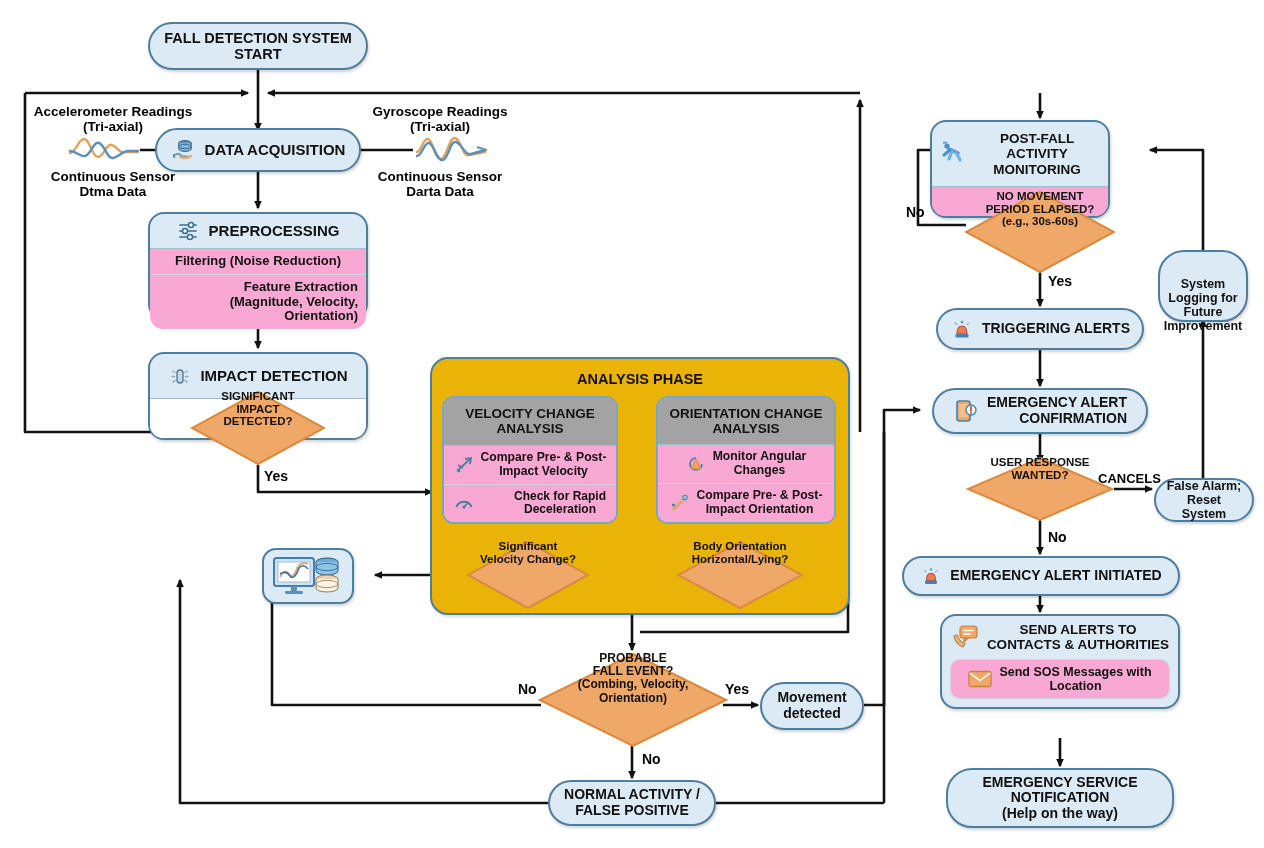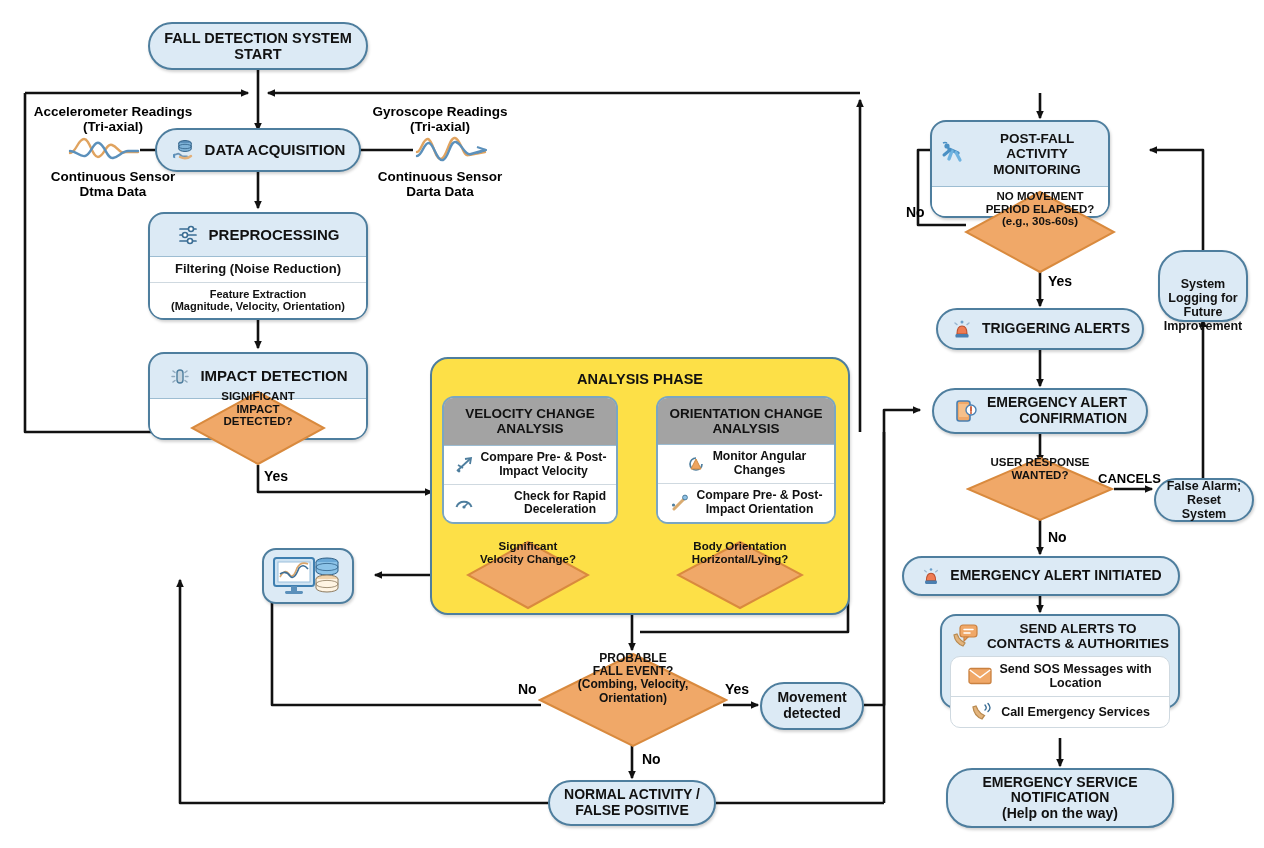--- a/index.html
+++ b/index.html
@@ -7,29 +7,29 @@
   #stage{position:relative;width:1264px;height:848px;background:#fff;overflow:hidden;}
   #wires{position:absolute;left:0;top:0;width:1264px;height:848px;}
 
   .node{position:absolute;box-sizing:border-box;display:flex;flex-direction:column;
         background:#dceaf5;border:2px solid #4e7e9e;border-radius:16px;
         box-shadow:1px 2px 3px rgba(0,0,0,.18);}
   .node.pill{border-radius:26px;}
   .hdr{display:flex;align-items:center;justify-content:center;gap:8px;
        font-weight:bold;color:#111;text-align:center;padding:5px 8px;line-height:1.12;}
   .hdr .ic{flex:0 0 auto;display:block;}
-  .body{background:#ffffff;border-top:1px solid #9dbdd2;border-radius:0 0 13px 13px;
+  .body{background:#f9a8d4;border-top:1px solid #9dbdd2;border-radius:0 0 13px 13px;
         flex:1 1 auto;display:flex;flex-direction:column;justify-content:center;}
   .row{display:flex;align-items:center;justify-content:center;gap:7px;
        padding:5px 8px;font-weight:bold;color:#111;text-align:center;line-height:1.14;}
   .row + .row{border-top:1px solid #cfd9e0;}
   .plain{align-items:center;justify-content:center;flex-direction:row;}
   .plain .hdr{padding:6px 10px;}
 
-  .panel{position:absolute;box-sizing:border-box;background:#fde047;
+  .panel{position:absolute;box-sizing:border-box;background:#eab308;
          border:2px solid #4e7e9e;border-radius:18px;box-shadow:1px 2px 3px rgba(0,0,0,.15);}
   .panel-title{position:absolute;width:100%;text-align:center;font-weight:bold;color:#111;}
 
   .sub{position:absolute;box-sizing:border-box;background:#fff;border:2px solid #7aa6c2;
        border-radius:12px;display:flex;flex-direction:column;}
   .sub .hdr{background:#a3a3a3;border-radius:9px 9px 0 0;}
 
   .dia{position:absolute;display:flex;align-items:flex-start;justify-content:center;
        text-align:center;font-weight:bold;color:#111;}
   .dia .dtxt{position:relative;z-index:2;line-height:1.1;padding:0 6px;}
@@ -174,21 +174,21 @@
             <line x1="3" y1="18" x2="19" y2="18"></line>
         </g>
         <circle cx="14" cy="6" r="2.5" fill="#fff" stroke="#3a6d94" stroke-width="1.6"></circle>
         <circle cx="8" cy="12" r="2.5" fill="#fff" stroke="#3a6d94" stroke-width="1.6"></circle>
         <circle cx="13" cy="18" r="2.5" fill="#fff" stroke="#3a6d94" stroke-width="1.6"></circle>
       </svg>
       <span>PREPROCESSING</span>
     </div>
     <div class="body">
       <div class="row" style="font-size:13px;white-space:pre-line;">Filtering (Noise Reduction)</div>
-      <div class="row" style="font-size:11px;white-space:pre-line;">Feature Extraction
+      <div class="row" style="font-size:13px;white-space:pre-line;text-align:right;">Feature Extraction
 (Magnitude, Velocity, Orientation)</div>
     </div>
   </div>
 
   <div class="node" style="left:148px;top:352px;width:220px;height:88px;">
     <div class="hdr" style="font-size:15px;height:34px;">
       <svg class="ic" width="24" height="24" viewBox="0 0 24 24">
         <rect x="9" y="6" width="6" height="13" rx="3" fill="#c8d6e0" stroke="#4e7e9e" stroke-width="1.4"></rect>
         <g stroke="#8fa9bd" stroke-width="1.5" stroke-linecap="round">
           <line x1="5" y1="7" x2="7" y2="8.5"></line>
@@ -413,30 +413,20 @@
     </div>
     <div class="body" style="margin:0 8px 8px 8px;border:1px solid #cfd9e0;border-radius:10px;">
       <div class="row" style="font-size:12.5px;">
         <svg class="ic" width="24" height="18" viewBox="0 0 24 18">
           <rect x="1" y="1.5" width="22" height="15" rx="2" fill="#f0a868" stroke="#c98140" stroke-width="1.3"></rect>
           <path d="M1.8,3 L12,10.5 L22.2,3" fill="none" stroke="#fff" stroke-width="1.5"></path>
         </svg>
         <span style="white-space:pre-line;">Send SOS Messages with
 Location</span>
       </div>
-      <div class="row" style="font-size:12.5px;">
-        <svg class="ic" width="24" height="20" viewBox="0 0 24 20">
-          <path d="M3,5 q1,9 9,12 l2.5,-3.5 q-4.5,-2 -6.5,-5.5 l-2,-4 z" fill="#e3b47d" stroke="#b88a50" stroke-width="1.3"></path>
-          <g stroke="#3a6d94" stroke-width="1.4" fill="none" stroke-linecap="round">
-            <path d="M15,8 q2.5,-2 0,-5"></path>
-              <path d="M18,9.5 q4,-3.5 0,-8"></path>
-          </g>
-        </svg>
-        <span>Call Emergency Services</span>
-      </div>
     </div>
   </div>
 
   <div class="node pill plain" style="left:946px;top:768px;width:228px;height:60px;">
     <div class="hdr" style="flex:1;font-size:14px;white-space:pre-line;">EMERGENCY SERVICE
 NOTIFICATION
 (Help on the way)</div>
   </div>
 
   <div class="node pill plain" style="left:1158px;top:250px;width:90px;height:72px;">

